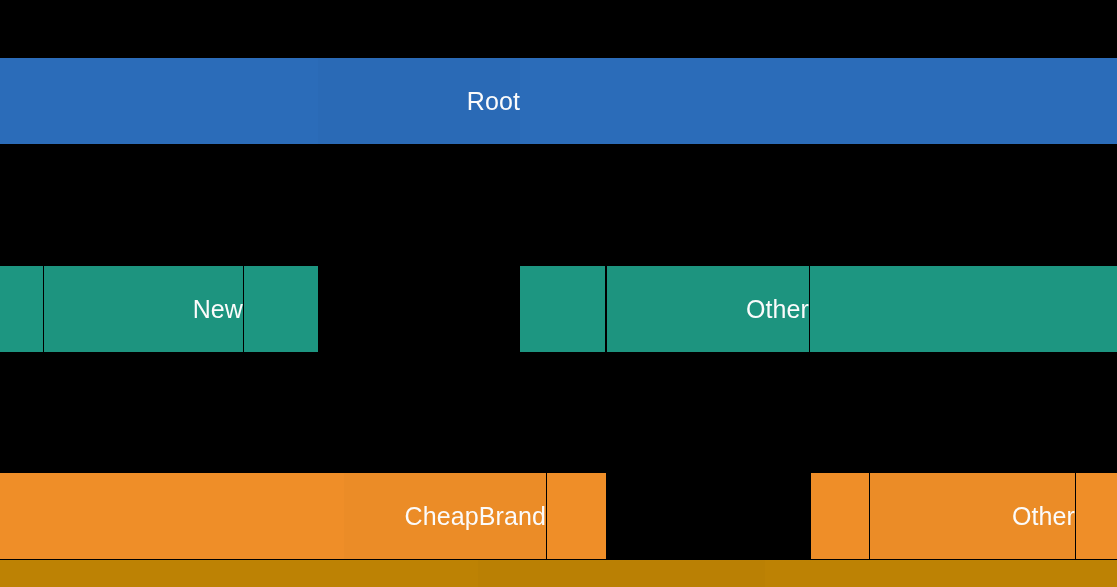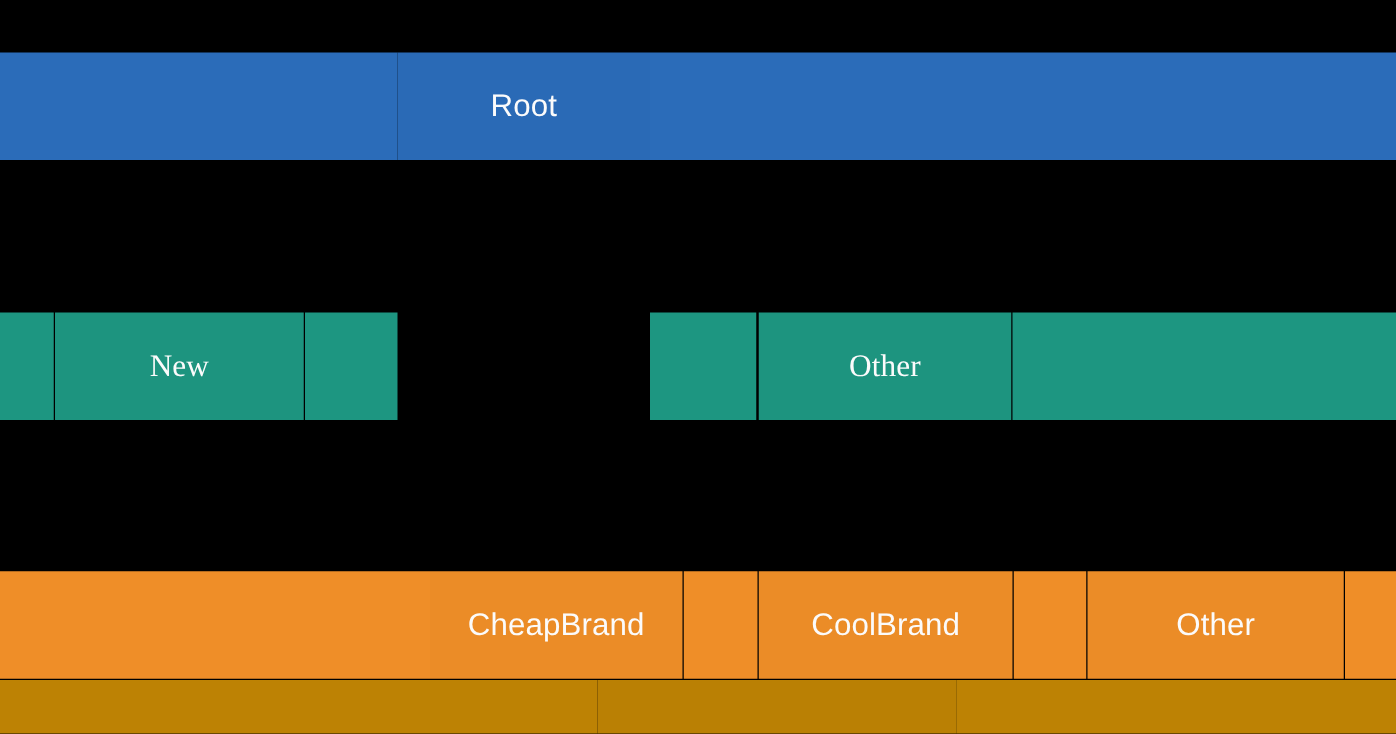--- a/index.html
+++ b/index.html
@@ -20,40 +20,40 @@
     height: 587px;
     background: #000000;
   }
   .level {
     position: absolute;
     left: 0;
     width: 1117px;
   }
   .node {
     position: absolute;
-    top: 0;
+    top: 16px;
     height: 100%;
     box-sizing: border-box;
     display: flex;
     align-items: center;
-    justify-content: center;
+    justify-content: flex-end;
     overflow: hidden;
     white-space: nowrap;
   }
   .node-label {
     color: #ffffff;
     font-size: 25px;
     font-weight: 400;
     letter-spacing: 0.1px;
     line-height: 1;
     pointer-events: none;
     text-align: center;
   }
   .node.lvl-root  { background: #2b6cb9; }
-  .node.lvl-one   { background: #1d9681; font-family: Liberation Serif, serif; }
+  .node.lvl-one   { background: #1d9681; }
   .node.lvl-two   { background: #ef8e28; }
   .node.lvl-three { background: #bd8204; }
 
   
   .node.shade-a { filter: brightness(1.00); }
   .node.shade-b { filter: brightness(0.985); }
 </style>
 </head>
 <body>
 
@@ -92,23 +92,20 @@
     <div class="level" style="top: 457px; height: 86px;">
       <div class="node lvl-two shade-a" style="left: 0px; width: 344px;">
         <span class="node-label"></span>
       </div>
       <div class="node lvl-two shade-b" style="left: 344px; width: 202px;">
         <span class="node-label">CheapBrand</span>
       </div>
       <div class="node lvl-two shade-a" style="left: 547px; width: 59px;">
         <span class="node-label"></span>
       </div>
-      <div class="node lvl-two shade-b" style="left: 607px; width: 203px;">
-        <span class="node-label">CoolBrand</span>
-      </div>
       <div class="node lvl-two shade-a" style="left: 811px; width: 58px;">
         <span class="node-label"></span>
       </div>
       <div class="node lvl-two shade-b" style="left: 870px; width: 205px;">
         <span class="node-label">Other</span>
       </div>
       <div class="node lvl-two shade-a" style="left: 1076px; width: 41px;">
         <span class="node-label"></span>
       </div>
     </div>

